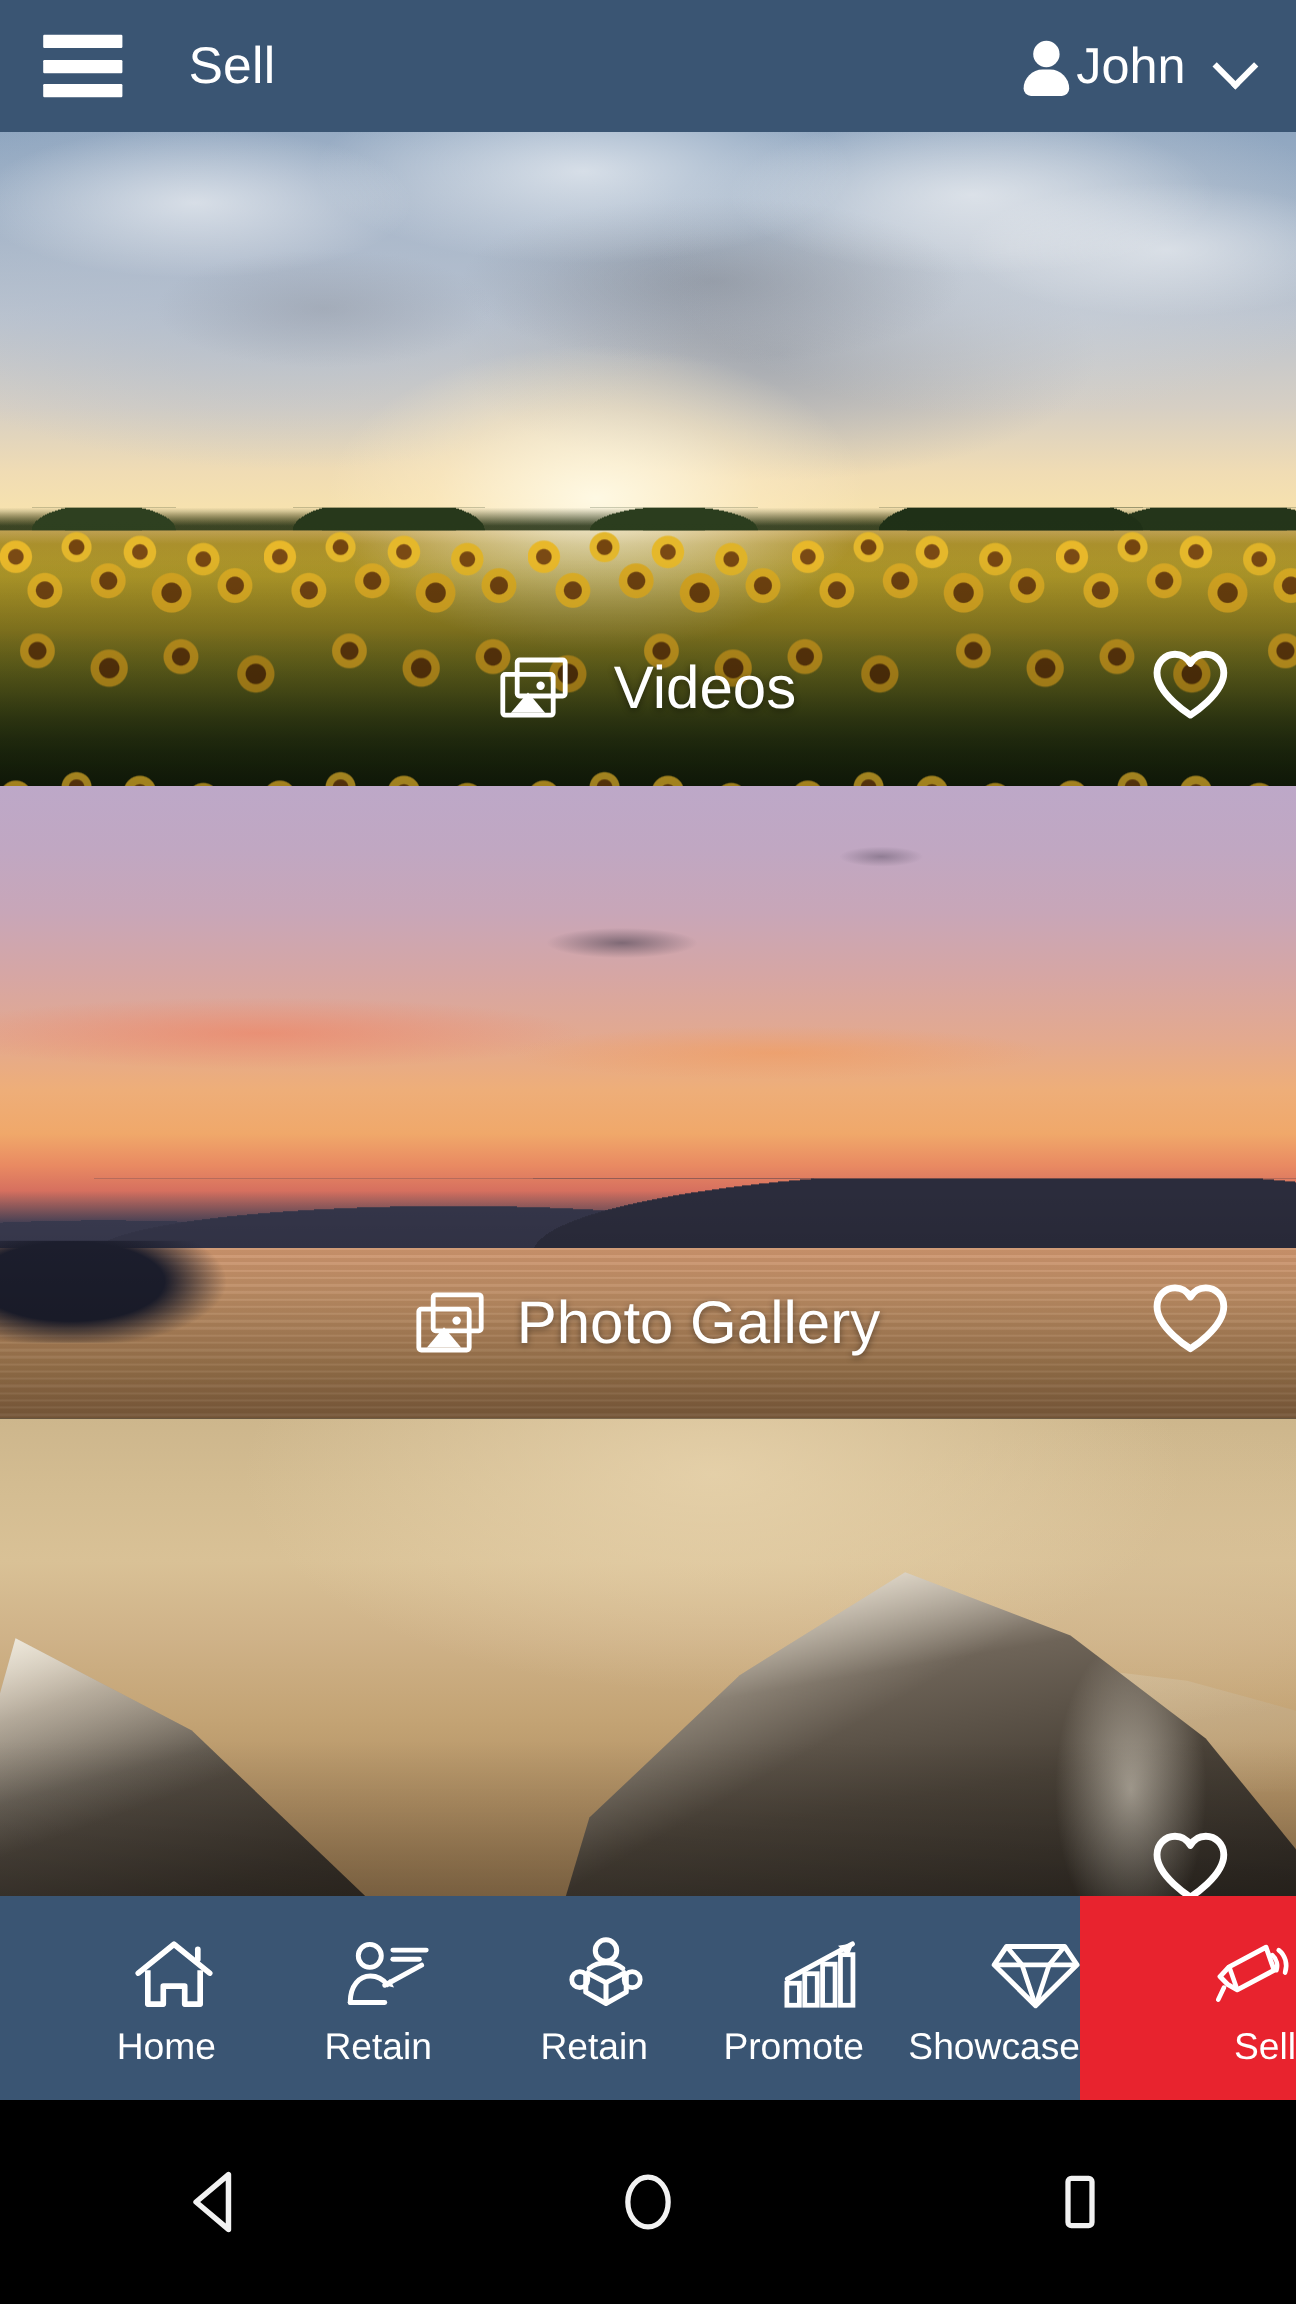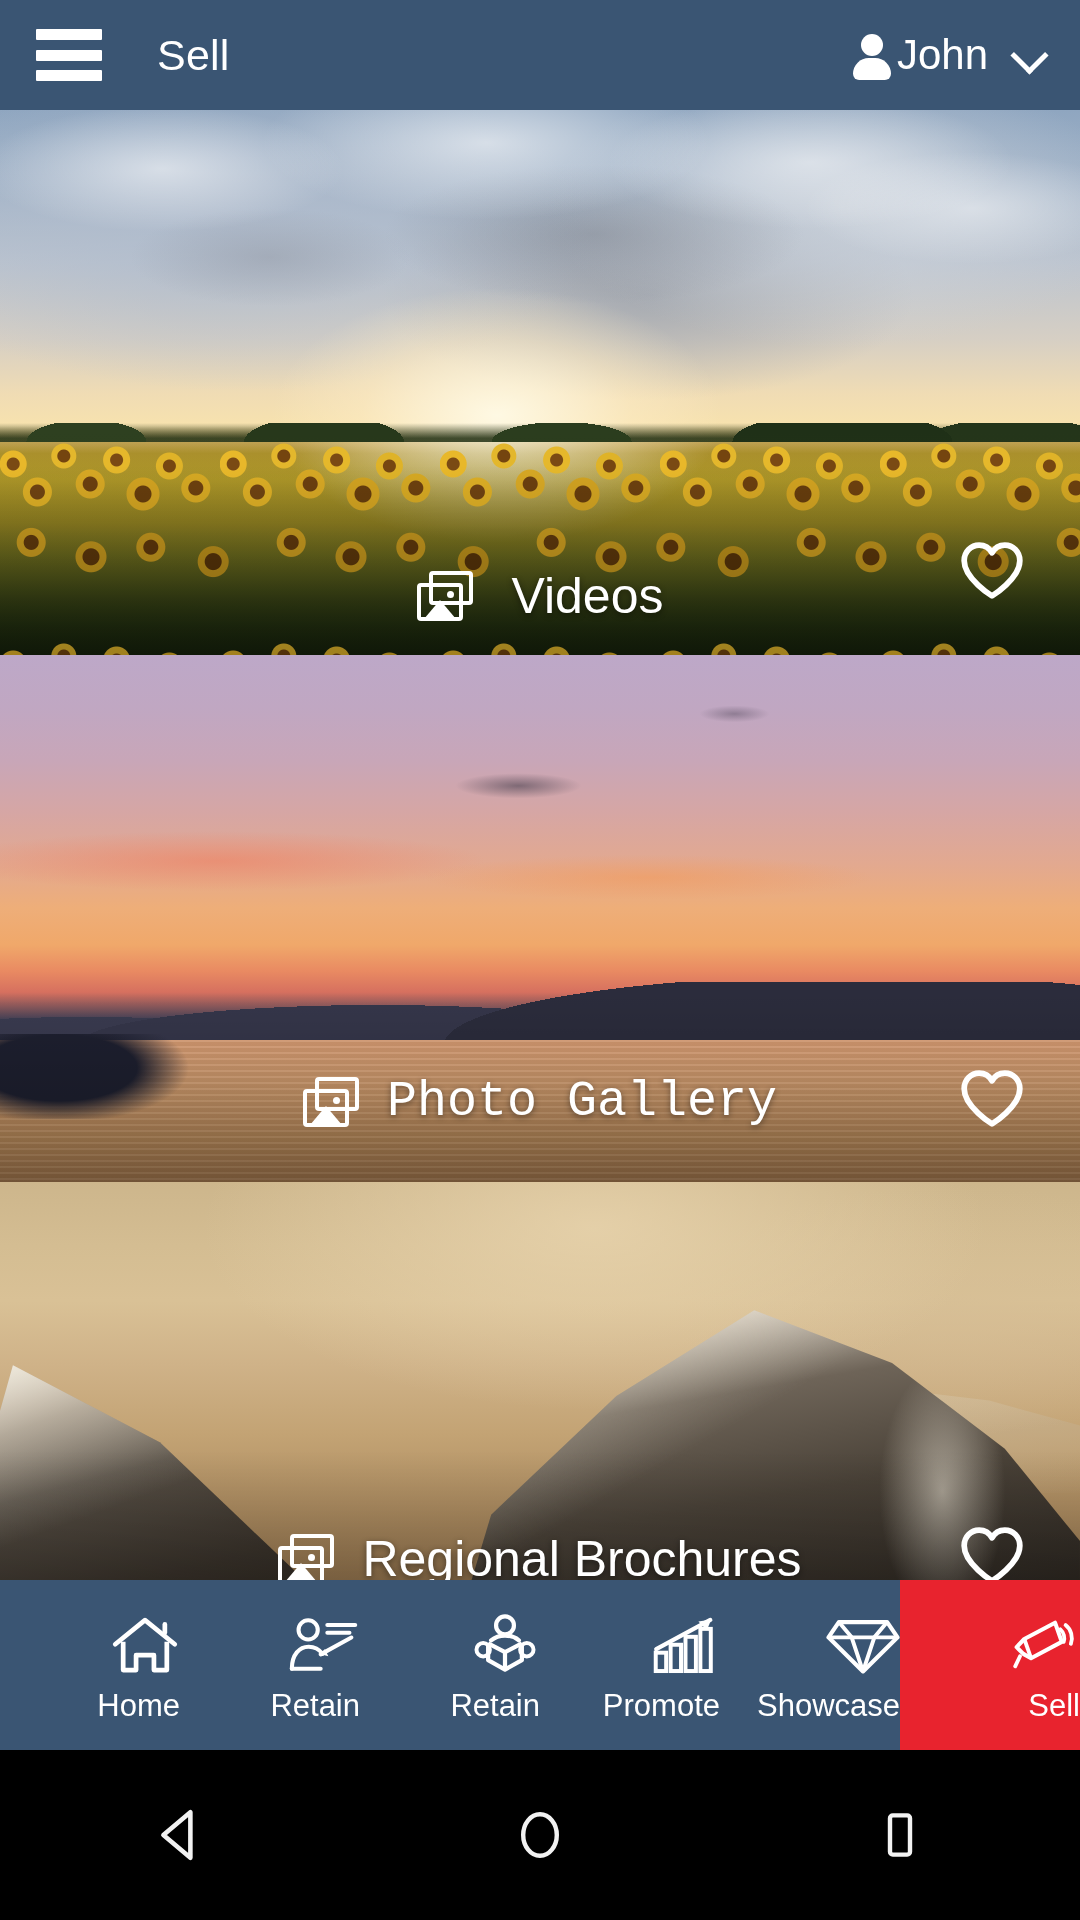--- a/index.html
+++ b/index.html
@@ -288,41 +288,41 @@
 
   <div class="cards">
 
     <div class="card" style="height:545px;">
       <div class="card-media bg-sunflowers">
         <div class="cloud-layer"></div>
         <div class="treeline"></div>
         <div class="sunflower-texture"></div>
       </div>
       <div class="card-dim-bottom"></div>
-      <div class="card-center" style="top:457px;gap:37px;">
+      <div class="card-center" style="top:434px;gap:37px;">
         <div class="gallery-icon">
           <div class="back-sheet"></div>
           <div class="front-sheet"></div>
         </div>
         <div class="card-title">Videos</div>
       </div>
       <svg class="heart-icon" style="top:430px;" viewBox="0 0 24 22" fill="none">
         <path d="M12 20.5 C12 20.5 1.8 14.2 1.8 7.6 C1.8 4.3 4.3 1.9 7.3 1.9 C9.4 1.9 11.1 3.1 12 4.7 C12.9 3.1 14.6 1.9 16.7 1.9 C19.7 1.9 22.2 4.3 22.2 7.6 C22.2 14.2 12 20.5 12 20.5 Z" stroke="#ffffff" stroke-width="2.1" stroke-linejoin="round"></path>
       </svg>
     </div>
 
     <div class="card" style="height:527px;">
       <div class="card-media bg-lake">
         <div class="lake-clouds"></div>
         <div class="lake-hill"></div>
         <div class="lake-water"></div>
         <div class="lake-rock"></div>
       </div>
       <div class="card-dim-bottom"></div>
-      <div class="card-center" style="top:418px;font-family:Liberation Mono, monospace;">
+      <div class="card-center" style="top:418px;">
         <div class="gallery-icon">
           <div class="back-sheet"></div>
           <div class="front-sheet"></div>
         </div>
         <div class="card-title">Photo Gallery</div>
       </div>
       <svg class="heart-icon" style="top:413px;" viewBox="0 0 24 22" fill="none">
         <path d="M12 20.5 C12 20.5 1.8 14.2 1.8 7.6 C1.8 4.3 4.3 1.9 7.3 1.9 C9.4 1.9 11.1 3.1 12 4.7 C12.9 3.1 14.6 1.9 16.7 1.9 C19.7 1.9 22.2 4.3 22.2 7.6 C22.2 14.2 12 20.5 12 20.5 Z" stroke="#ffffff" stroke-width="2.1" stroke-linejoin="round"></path>
       </svg>
     </div>
@@ -330,27 +330,20 @@
     <div class="card" style="height:458px;">
       <div class="card-media bg-mountain">
         <div class="ridge-far"></div>
         <div class="mtn-haze"></div>
         <div class="peak-left"></div>
         <div class="peak-left-snow"></div>
         <div class="peak-main"></div>
         <div class="peak-main-snow"></div>
       </div>
       <div class="card-dim-bottom"></div>
-      <div class="card-center" style="top:348px;">
-        <div class="gallery-icon">
-          <div class="back-sheet"></div>
-          <div class="front-sheet"></div>
-        </div>
-        <div class="card-title">Regional Brochures</div>
-      </div>
       <svg class="heart-icon" style="top:343px;" viewBox="0 0 24 22" fill="none">
         <path d="M12 20.5 C12 20.5 1.8 14.2 1.8 7.6 C1.8 4.3 4.3 1.9 7.3 1.9 C9.4 1.9 11.1 3.1 12 4.7 C12.9 3.1 14.6 1.9 16.7 1.9 C19.7 1.9 22.2 4.3 22.2 7.6 C22.2 14.2 12 20.5 12 20.5 Z" stroke="#ffffff" stroke-width="2.1" stroke-linejoin="round"></path>
       </svg>
     </div>
 
   </div>
 
   <div class="bottom-nav">
 
     <div class="nav-item">

